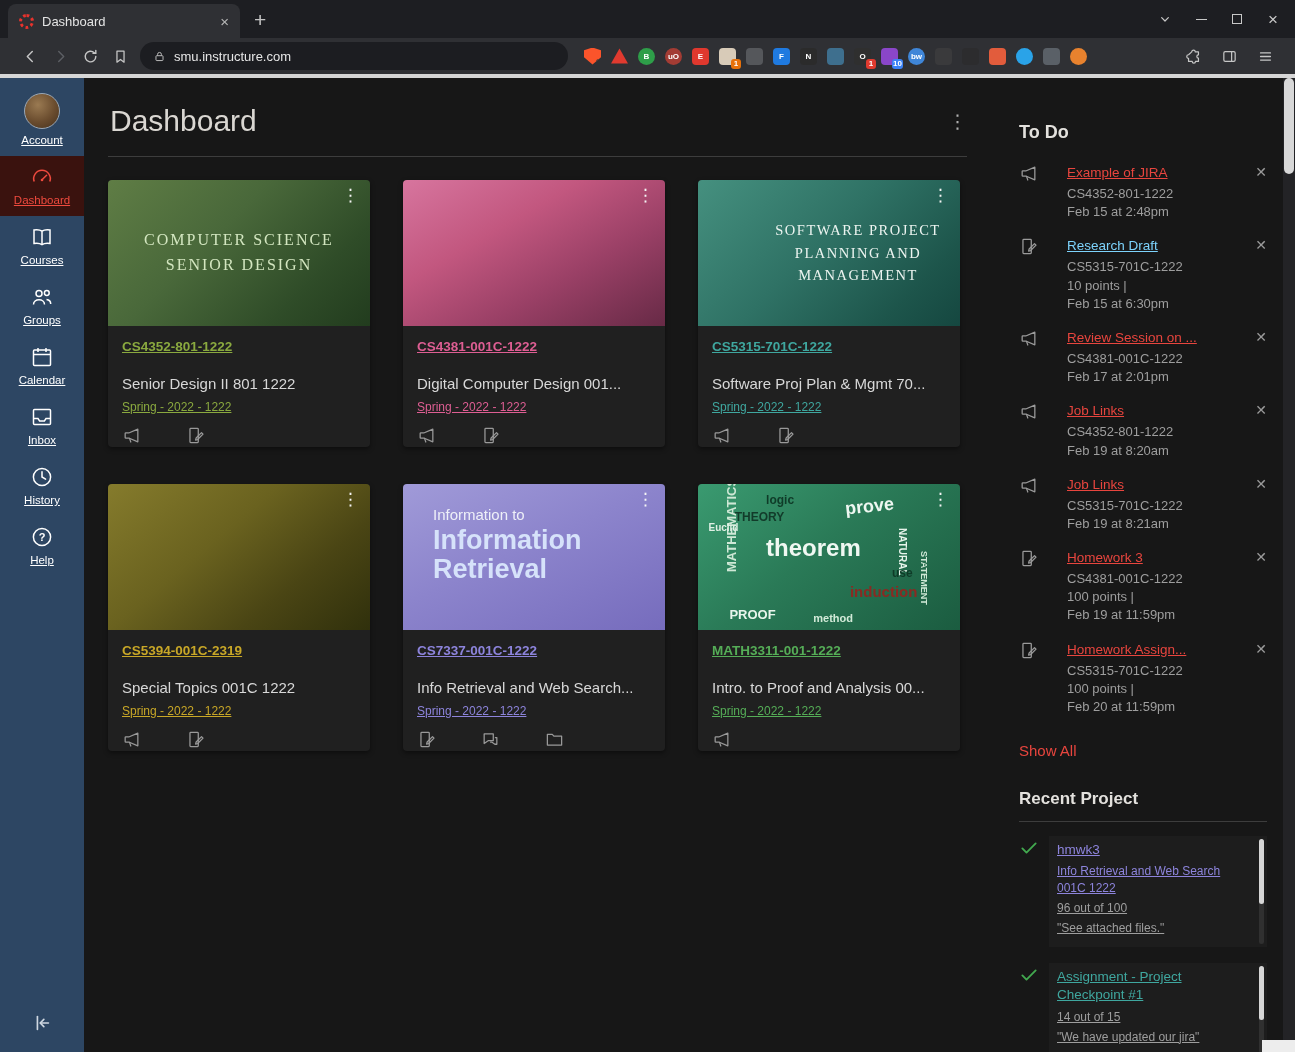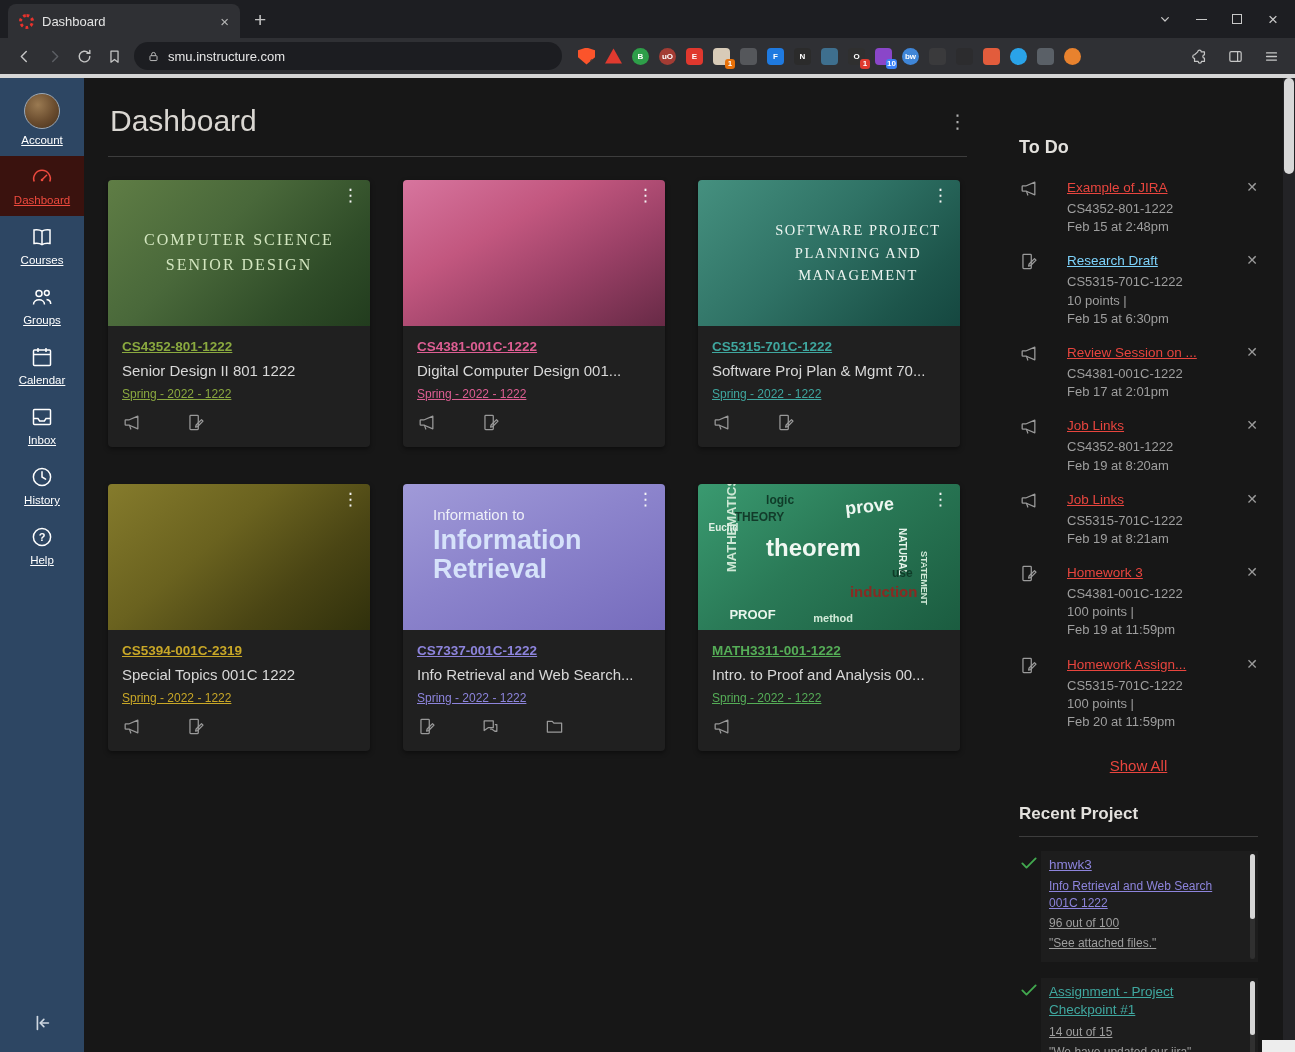--- a/index.html
+++ b/index.html
@@ -15,21 +15,21 @@
   .tab-title { flex:1; color:#e4e4e4; font-size:13px; white-space:nowrap; overflow:hidden; }
   .tab-close { color:#b6b6b6; font-size:15px; padding:0 3px; cursor:pointer; }
   .newtab { color:#c2c2c2; font-size:21px; margin:0 0 8px 14px; cursor:pointer; line-height:1; }
   .tabstrip-right { position:absolute; right:4px; top:0; height:38px; display:flex; align-items:center; }
   .wc { width:36px; height:38px; display:flex; align-items:center; justify-content:center; color:#c8c8c8; cursor:pointer; }
   .wc svg { width:16px; height:16px; }
   .min-glyph { display:inline-block; width:11px; height:1px; background:#c8c8c8; }
   .max-glyph { display:inline-block; width:10px; height:10px; border:1px solid #c8c8c8; }
   .close-glyph { font-size:17px; line-height:1; }
 
-  .toolbar { height:36px; background:#2f3034; display:flex; align-items:center; padding:0 10px; gap:2px; }
+  .toolbar { height:36px; background:#2f3034; display:flex; align-items:center; padding:0 16px; gap:2px; }
   .tool-btn { width:28px; height:28px; display:flex; align-items:center; justify-content:center; color:#c6c6c6; cursor:pointer; flex:none; }
   .tool-btn.disabled { color:#5d5f64; }
   .tool-btn svg { width:17px; height:17px; }
   .url-pill { width:428px; height:28px; background:#1c1d21; border-radius:14px; display:flex; align-items:center;
               gap:8px; padding:0 13px; margin-left:4px; flex:none; cursor:text; }
   .url-pill svg { width:13px; height:13px; color:#bdbdbd; flex:none; }
   .url-text { color:#e6e6e6; font-size:13px; }
   .extbar { display:flex; align-items:center; gap:10px; margin-left:14px; flex:1; min-width:0; }
   .ext { width:17px; height:17px; border-radius:4px; position:relative; display:flex; align-items:center; justify-content:center;
          color:#fff; font-size:8px; font-weight:bold; flex:none; cursor:pointer; }
@@ -91,40 +91,40 @@
   .cloud span:nth-child(5){ top:84%; left:12%; font-size:13px; color:#e8f5ec; }
   .cloud span:nth-child(6){ top:6%;  left:26%; font-size:12px; color:#0f3b28; }
   .cloud span:nth-child(7){ top:26%; left:4%;  font-size:10px; color:#dff0e4; }
   .cloud span:nth-child(8){ top:46%; left:88%; font-size:9px;  color:#cfe8d6; transform:rotate(90deg); transform-origin:left top; }
   .cloud span:nth-child(9){ top:18%; left:14%; font-size:12px;  color:#123b2a; }
   .cloud span:nth-child(10){top:30%; left:80%; font-size:10px; color:#e8f5ec; transform:rotate(90deg); transform-origin:left top; }
   .cloud span:nth-child(11){top:88%; left:44%; font-size:11px; color:#d2ead8; }
   .cloud span:nth-child(12){top:56%; left:74%; font-size:12px; color:#0f3b28; }
   .card-body { padding:11px 14px 0; }
   .card-code { display:inline-block; font-size:13.5px; font-weight:bold; text-decoration:underline; }
-  .card-title { color:#d8d8d8; font-size:15px; margin:7px 0 5px; white-space:nowrap; overflow:hidden; text-overflow:ellipsis; cursor:pointer; }
+  .card-title { color:#d8d8d8; font-size:15px; margin:20px 0 5px; white-space:nowrap; overflow:hidden; text-overflow:ellipsis; cursor:pointer; }
   .card-term { display:inline-block; font-size:12px; text-decoration:underline; }
   .card-actions { display:flex; gap:45px; margin-top:11px; color:#999; }
   .card-actions .act { cursor:pointer; }
   .card-actions .act svg { width:19px; height:19px; }
 
   
-  .todo-col { width:264px; flex:none; padding-right:25px;margin-top:15px; }
+  .todo-col { width:264px; flex:none; padding-right:16px; }
   .todo-title { color:#e3e1dd; font-size:18px; font-weight:bold; margin:44px 0 20px; }
   .todo-item { display:flex; gap:28px; margin-bottom:15px; }
   .todo-ic { color:#9b9b9b; flex:none; width:20px; padding-top:1px; }
   .todo-ic svg { width:19px; height:19px; }
   .todo-mid { flex:1; min-width:0; }
   .todo-link { display:inline-block; font-size:13.5px; text-decoration:underline; margin-bottom:5px; }
   .todo-sub { color:#9e9e9e; font-size:13px; line-height:1.4; }
   .todo-x { color:#9b9b9b; flex:none; cursor:pointer; font-size:14px; padding-top:1px; }
-  .show-all { display:block; text-align:center; font-size:15px; text-decoration:underline; margin:26px 0 30px; }
+  .show-all { display:block; font-size:15px; margin:26px 0 30px; }
 
   .fb-head { color:#e3e1dd; font-size:17px; font-weight:bold; padding-bottom:12px; border-bottom:1px solid #3d3d3d; margin-bottom:6px; }
-  .fb-item { display:flex; padding:8px 0; }
+  .fb-item { display:flex; gap:8px; padding:8px 0; }
   .fb-check { color:#42a94f; flex:none; width:22px; padding-top:2px; }
   .fb-check svg { width:20px; height:20px; fill:none; stroke:currentColor; stroke-width:2.2; }
   .fb-box { flex:1; background:#1d1d1d; padding:5px 16px 7px 8px; position:relative; min-width:0; }
   .fb-link { display:block; font-size:13.5px; text-decoration:underline; margin-bottom:4px; line-height:1.35; }
   .fb-sub { display:block; font-size:12px; text-decoration:underline; margin-bottom:4px; line-height:1.35; }
   .fb-gray { color:#9e9e9e; }
   .fb-scroll { position:absolute; right:3px; top:3px; bottom:3px; width:5px; background:#303030; border-radius:3px; }
   .fb-scroll i { position:absolute; top:0; left:0; width:100%; height:62%; background:#d6d6d6; border-radius:3px; }
 
   

